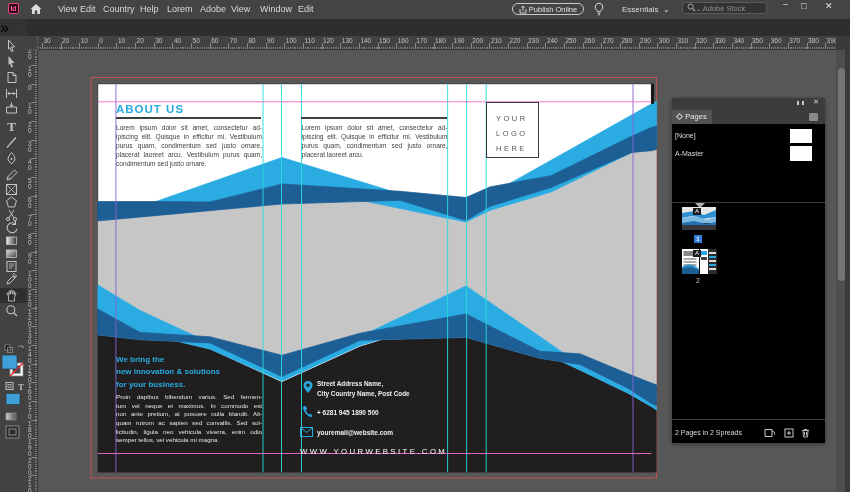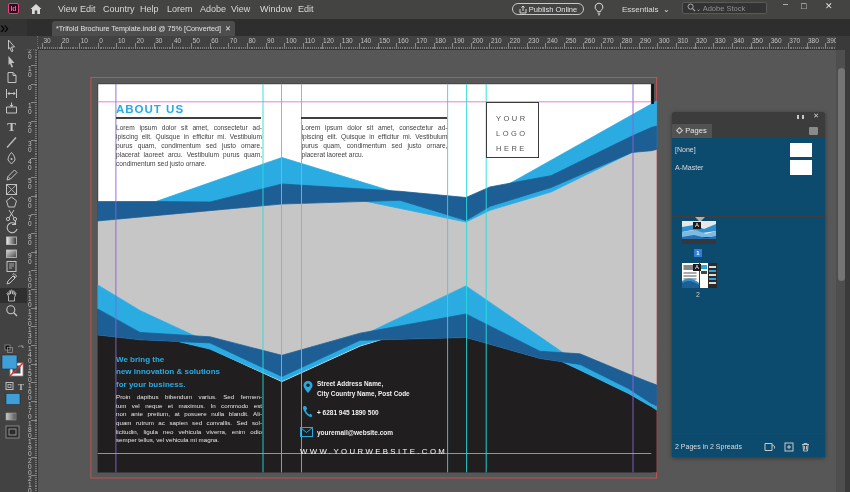--- a/index.html
+++ b/index.html
@@ -38,21 +38,21 @@
 #toolbar { position:absolute; left:0; top:36px; width:27px; height:456px; background:#424242; }
 .tool { position:absolute; left:4px; }
 .toolsel { position:absolute; left:0; width:27px; height:15px; background:#2f2f2f; }
 
 
 #canvas { position:absolute; left:38px; top:50px; width:798px; height:442px; background:#575757; overflow:hidden; }
 .doc { position:absolute; left:0; top:0; }
 .dtxt { position:absolute; color:#3f3f3f; }
 
 
-#panel { position:absolute; left:672px; top:112px; width:153px; height:345px; background:#0c4a6e; border-radius:3px 3px 0 0; box-shadow:0 1px 4px rgba(0,0,0,0.4); }
+#panel { position:absolute; left:672px; top:98px; width:153px; height:345px; background:#000000; border-radius:3px 3px 0 0; box-shadow:0 1px 4px rgba(0,0,0,0.4); }
 #phead { position:absolute; left:0; top:0; width:153px; height:12px; background:#3c3c3c; border-radius:3px 3px 0 0; }
 #ptabs { position:absolute; left:0; top:12px; width:153px; height:14px; background:#3c3c3c; }
 #ptab { position:absolute; left:0; top:0; width:40px; height:14px; background:#525252; color:#e8e8e8; font-size:7.5px; line-height:14px; text-align:center; }
 .prow { position:absolute; font-size:7px; color:#dddddd; }
 #pfoot { position:absolute; left:0; bottom:0; width:153px; height:24px; border-top:1px solid #3e3e3e; font-size:7px; color:#dddddd; }
 
 
 #sbtrack { position:absolute; left:836px; top:50px; width:9px; height:442px; background:#4e4e4e; }
 #sbthumb { position:absolute; left:837.5px; top:68px; width:7px; height:213px; background:#747474; border-radius:4px; }
 #redge { position:absolute; left:845px; top:36px; width:5px; height:456px; background:#3a3a3a; }
@@ -86,21 +86,20 @@
           <circle cx="3.6" cy="3.6" r="2.6" fill="none" stroke="#aaa" stroke-width="1"></circle>
           <path d="M5.6 5.6 L8 8" stroke="#aaa" stroke-width="1.2"></path>
         </svg><span style="font-size:6px;color:#aaa;">⌄</span> Adobe Stock</div>
   <div class="winbtn" style="left:783px;top:-1px">–</div>
   <div class="winbtn" style="left:801px;top:1px">□</div>
   <div class="winbtn" style="left:825px;top:1px">✕</div>
 </div>
 
 <div id="tabbar"></div>
 <div id="tbhead">»</div>
-<div id="tab">*Trifold Brochure Template.indd @ 75% [Converted] &nbsp;✕</div>
 
 <div id="hruler">
       <div id="hminor"></div>
 <div class="hrnum" style="left:5.4px">30</div>
 <div class="hrtick" style="left:3.9px"></div>
 <div class="hrnum" style="left:24.0px">20</div>
 <div class="hrtick" style="left:22.5px"></div>
 <div class="hrnum" style="left:42.7px">10</div>
 <div class="hrtick" style="left:41.2px"></div>
 <div class="hrnum" style="left:61.3px">0</div>

